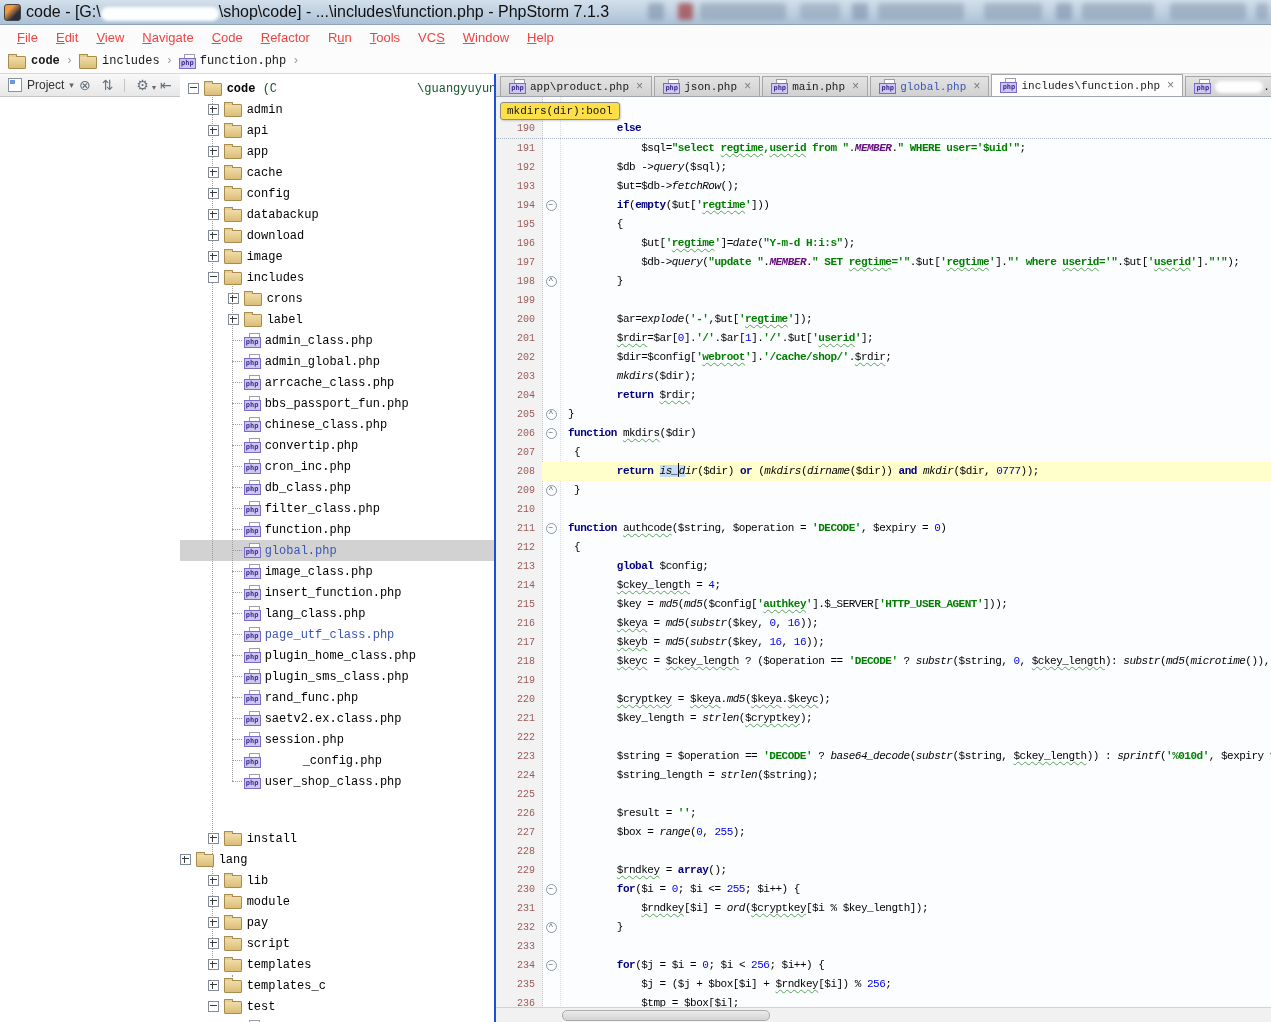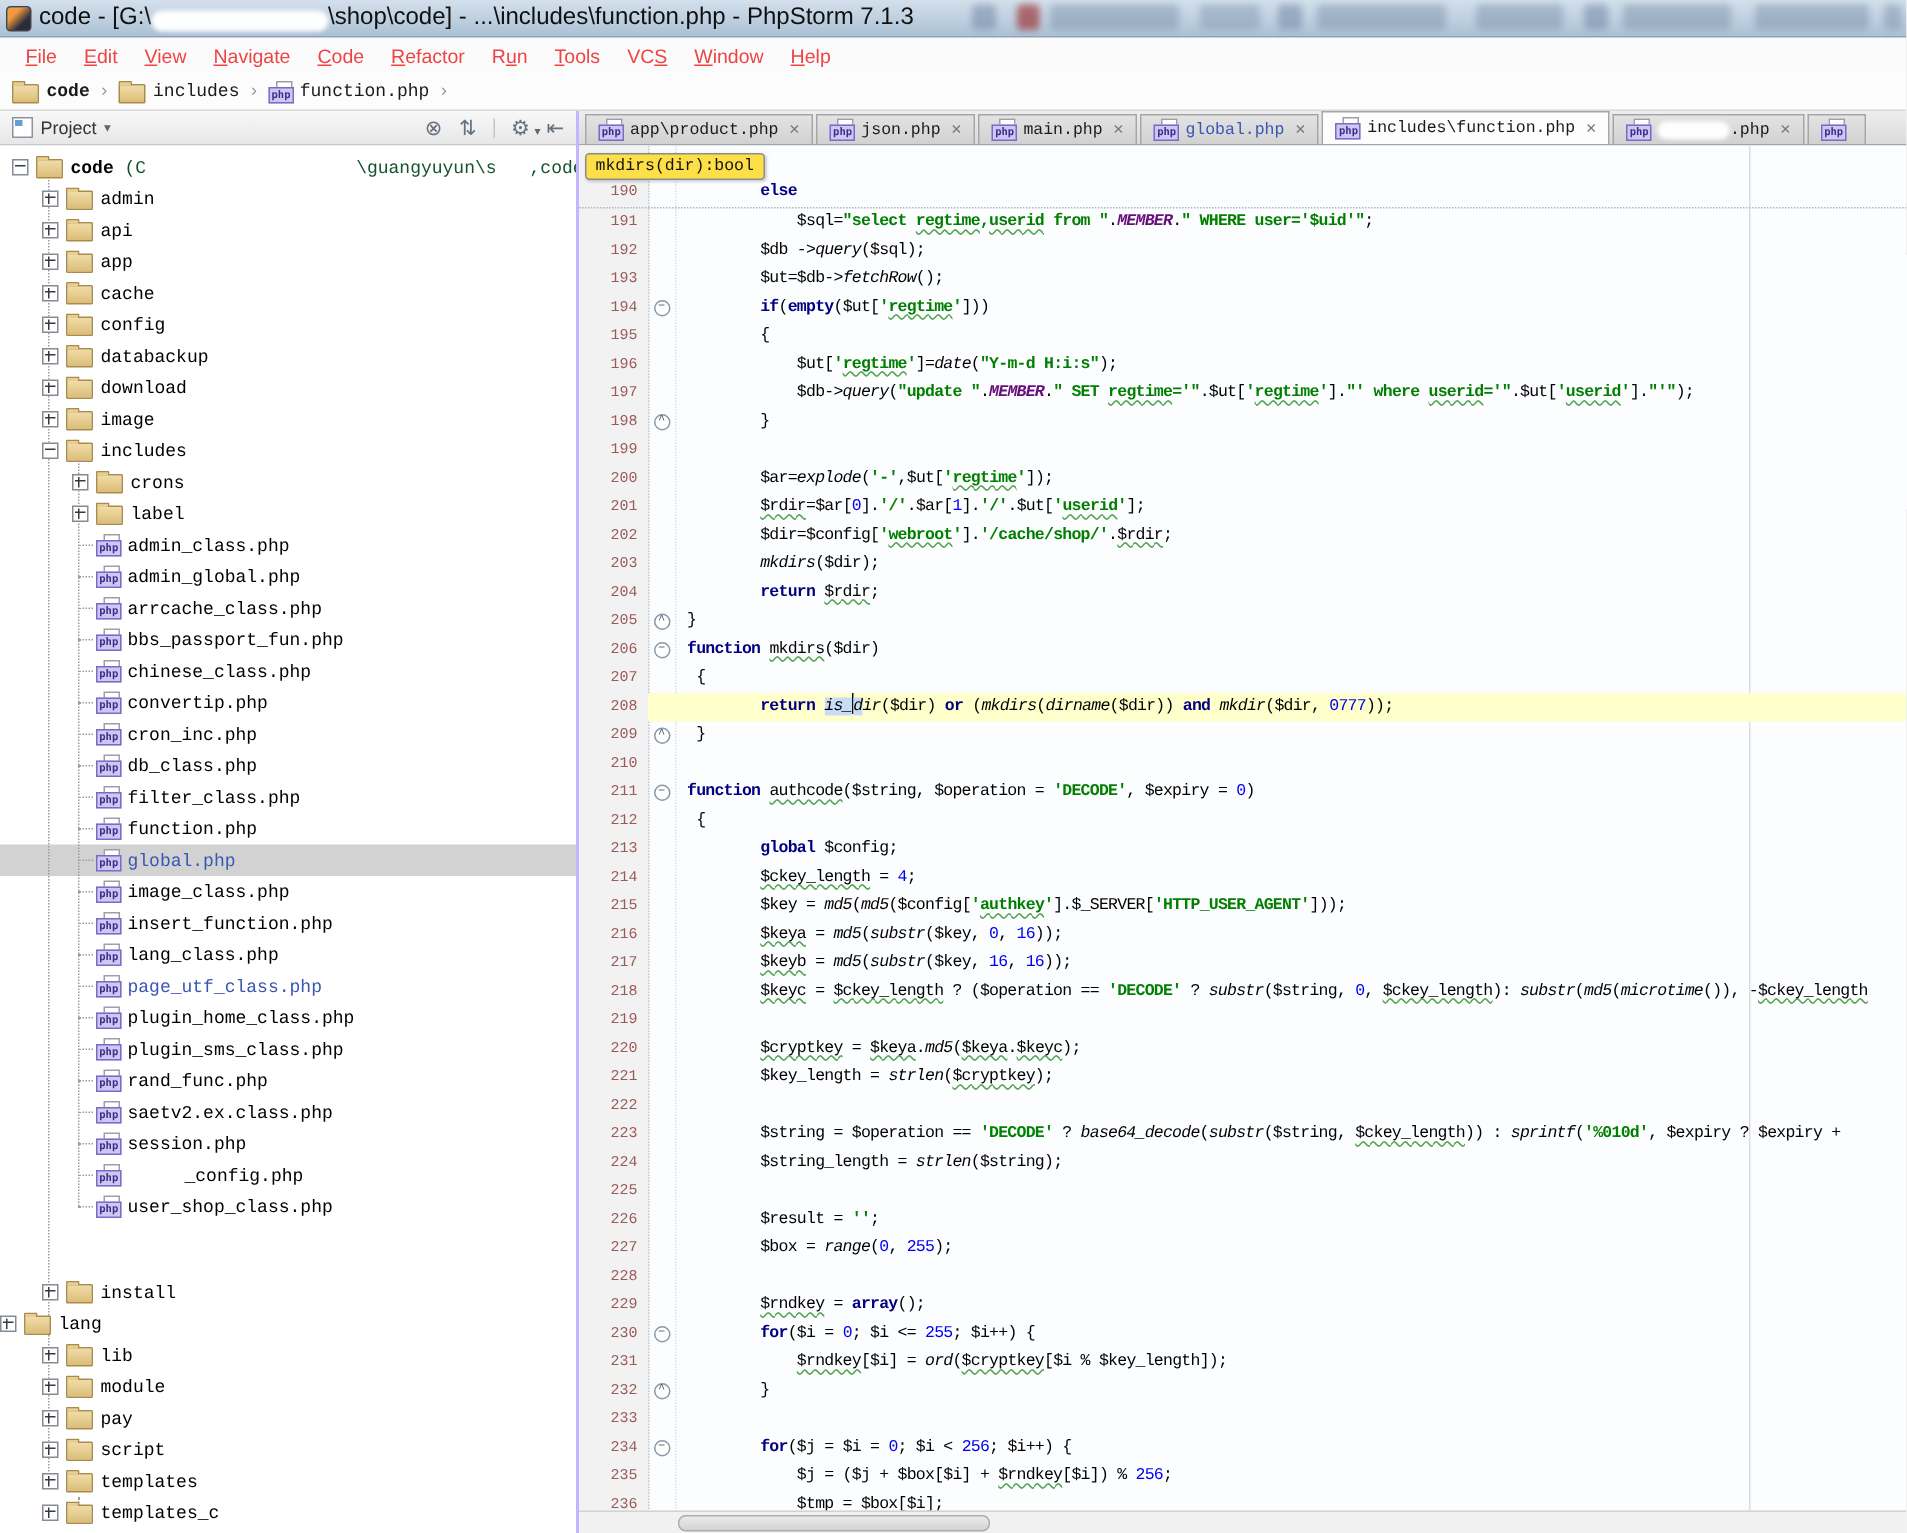--- a/index.html
+++ b/index.html
@@ -12,21 +12,21 @@
   .redact{position:absolute;top:3px;height:17px;border-radius:3px;filter:blur(2.5px)}
   
   .menubar{height:24px;background:#FBFBFB;display:flex;align-items:center;padding-left:8px}
   .menu-item{padding:3px 9px;color:#ef4444;font-size:13px}
   
   .crumbs{height:24px;background:#FCFCFC;display:flex;align-items:center;padding-left:8px;border-bottom:1px solid #D8D8D8;font-family:"Liberation Mono",monospace;font-size:12px;color:#1a1a1a}
   .crumb{display:flex;align-items:center}
   .chev{color:#9A9A9A;margin:0 6px;font-size:12px}
   
   .main{display:flex;height:949px;border-bottom:1px solid #BFBFBF;box-sizing:border-box}
-  .panel{width:386px;flex:none;border-right:2px solid #c4b5fd;display:flex;flex-direction:column;box-sizing:border-box}
+  .panel{width:496px;flex:none;border-right:2px solid #1d4ed8;display:flex;flex-direction:row;box-sizing:border-box}
   .panel-head{height:22px;flex:none;background:linear-gradient(#F8F8F8,#E7E7E7);border-bottom:1px solid #C6C6C6;display:flex;align-items:center;padding:0 8px;font-size:12px;color:#333;gap:5px}
   .projico{width:12px;height:12px;border:1px solid #8A94A0;background:#fff;position:relative;flex:none}
   .projico::before{content:"";position:absolute;top:1px;left:1px;width:5px;height:4px;background:#6A9BD8}
   .phead-arrow{color:#666;font-size:9px}
   .ptool{margin-left:auto;display:flex;align-items:center;gap:11px;color:#65727E;font-size:14px}
   .ticon{position:relative;cursor:default}
   .tarrow{position:absolute;right:-7px;bottom:1px;color:#666}
   .vsep{width:1px;height:13px;background:#C4C4C4}
   
   .tree{flex:1;position:relative;padding-top:4px;overflow:hidden;font-family:"Liberation Mono",monospace;font-size:12px;color:#000;background:#fff}

